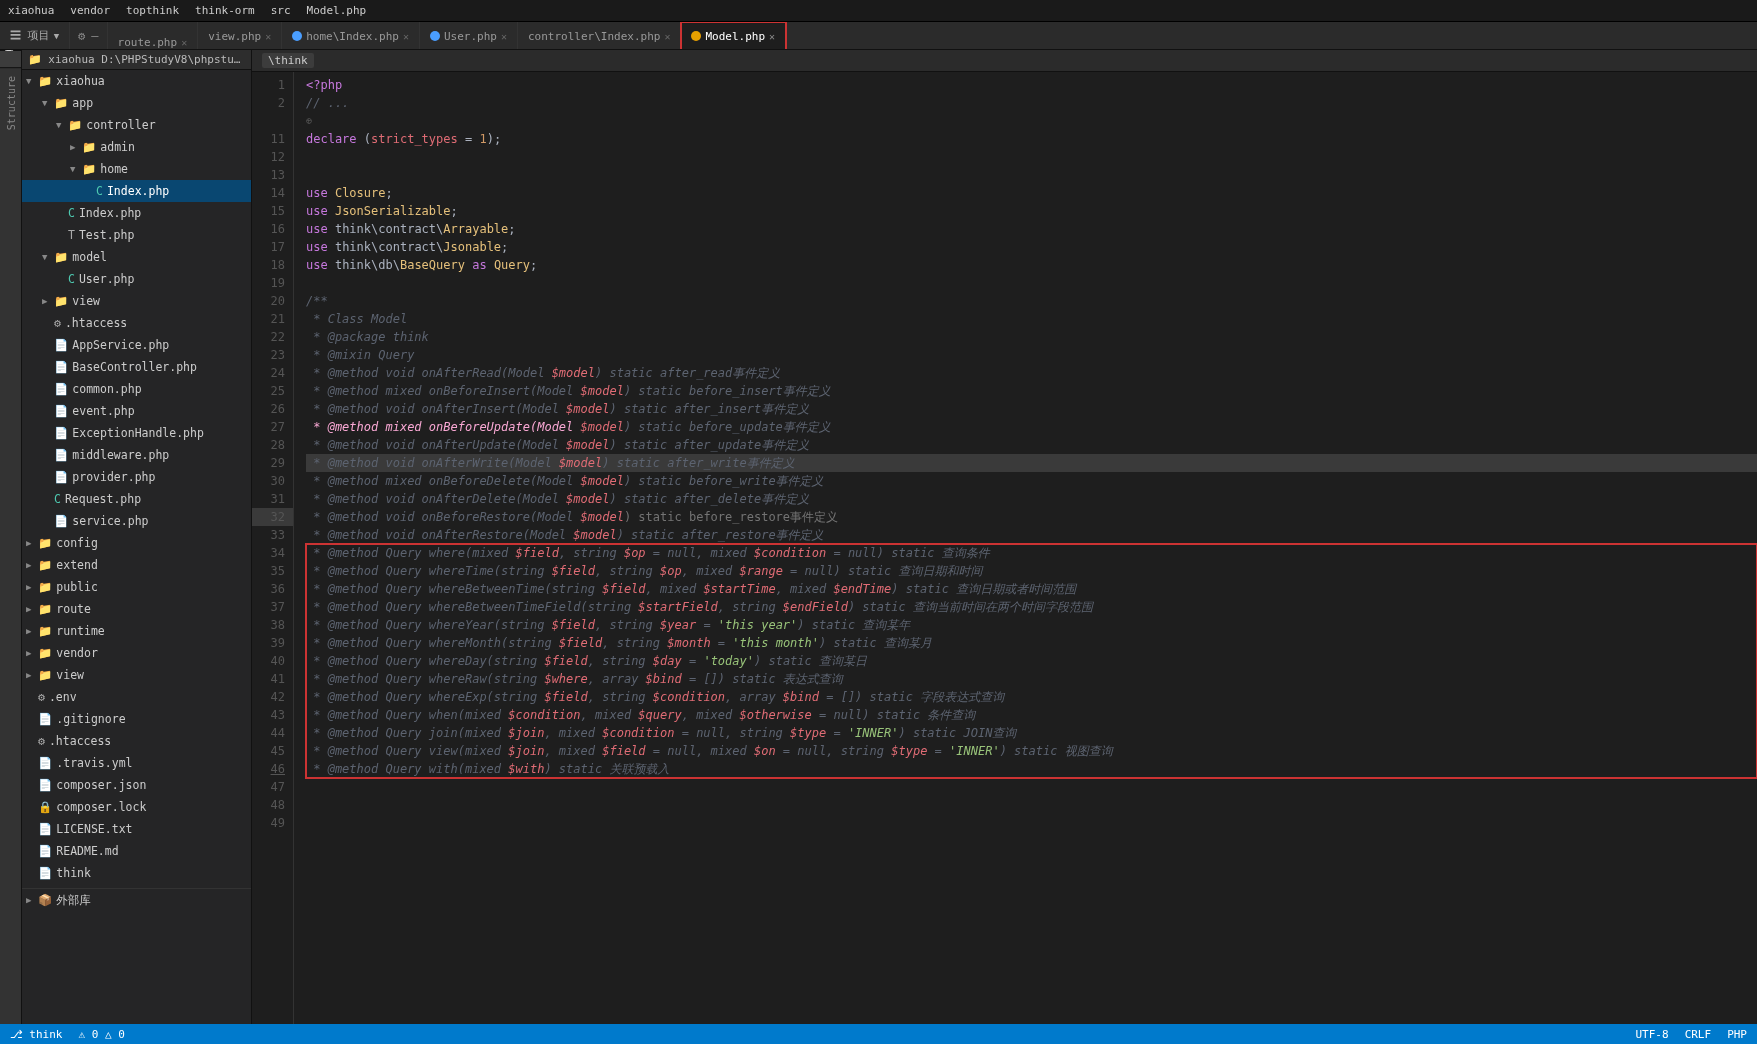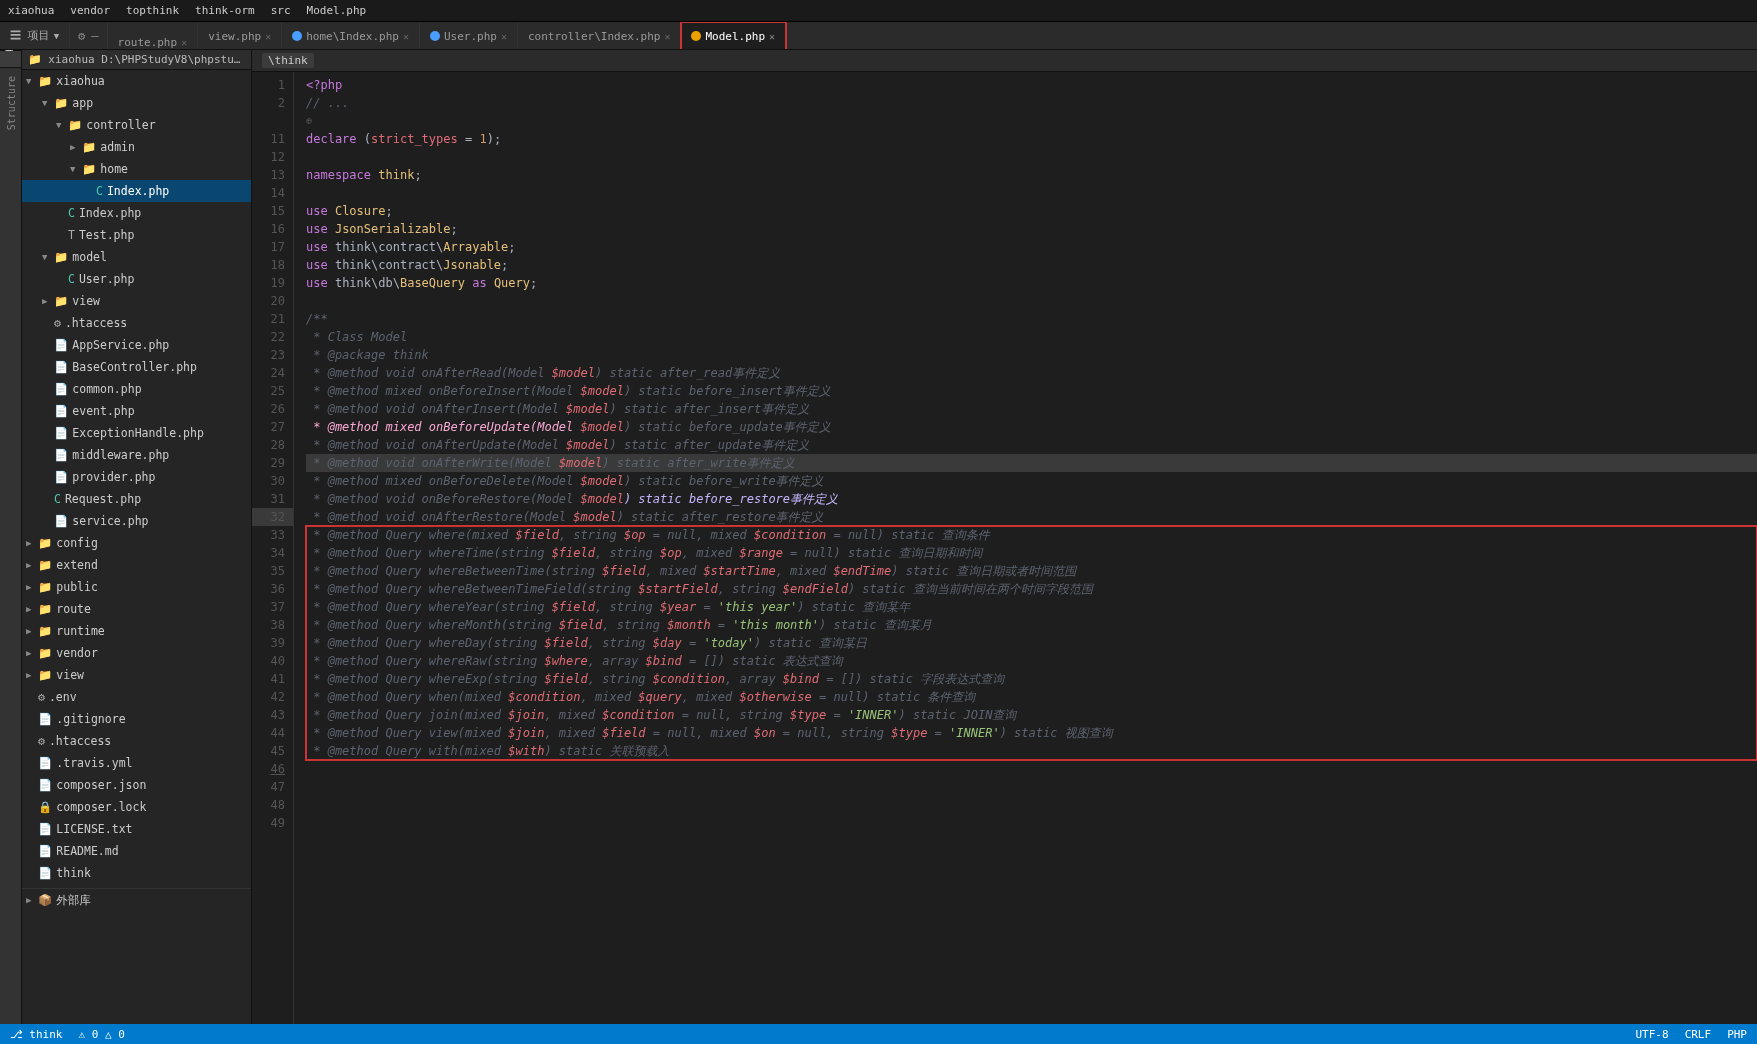--- a/index.html
+++ b/index.html
@@ -324,21 +324,20 @@
           <div style="white-space:pre; min-height:18px;"><span style="color:#c678dd;">&lt;?php</span></div>
 
           <div style="white-space:pre; min-height:18px;"><span style="color:#5c6370; font-style:italic;">// ...</span></div>
 
           <div style="white-space:pre; min-height:18px; display:flex; align-items:center;"><span style="color:#555; font-size:10px;">⊕</span></div>
 
           <div style="white-space:pre; min-height:18px;"><span style="color:#c678dd;">declare</span><span style="color:#abb2bf;"> (</span><span style="color:#e06c75;">strict_types</span><span style="color:#abb2bf;"> = </span><span style="color:#d19a66;">1</span><span style="color:#abb2bf;">);</span></div>
 
           <div style="white-space:pre; min-height:18px;"></div>
 
-          <div style="white-space:pre; min-height:18px;"><span style="color:#c678dd;">namespace</span><span style="color:#abb2bf;"> </span><span style="color:#e5c07b;">think</span><span style="color:#abb2bf;">;</span></div>
 
           <div style="white-space:pre; min-height:18px;"></div>
 
 
           <div style="white-space:pre; min-height:18px;"><span style="color:#c678dd;">use</span><span style="color:#abb2bf;"> </span><span style="color:#e5c07b;">Closure</span><span style="color:#abb2bf;">;</span></div>
 
           <div style="white-space:pre; min-height:18px;"><span style="color:#c678dd;">use</span><span style="color:#abb2bf;"> </span><span style="color:#e5c07b;">JsonSerializable</span><span style="color:#abb2bf;">;</span></div>
 
           <div style="white-space:pre; min-height:18px;"><span style="color:#c678dd;">use</span><span style="color:#abb2bf;"> think\contract\</span><span style="color:#e5c07b;">Arrayable</span><span style="color:#abb2bf;">;</span></div>
 
@@ -347,38 +346,40 @@
           <div style="white-space:pre; min-height:18px;"><span style="color:#c678dd;">use</span><span style="color:#abb2bf;"> think\db\</span><span style="color:#e5c07b;">BaseQuery</span><span style="color:#abb2bf;"> </span><span style="color:#c678dd;">as</span><span style="color:#abb2bf;"> </span><span style="color:#e5c07b;">Query</span><span style="color:#abb2bf;">;</span></div>
 
           <div style="white-space:pre; min-height:18px;"></div>
 
           <div style="white-space:pre; min-height:18px;"><span style="color:#5c6370; font-style:italic;">/**</span></div>
 
           <div style="white-space:pre; min-height:18px;"><span style="color:#5c6370; font-style:italic;"> * Class Model</span></div>
 
           <div style="white-space:pre; min-height:18px;"><span style="color:#5c6370; font-style:italic;"> * @package think</span></div>
 
+          <div style="white-space:pre; min-height:18px;"><span style="color:#5c6370; font-style:italic;"> * @mixin Query</span></div>
 
           <div style="white-space:pre; min-height:18px;"><span style="color:#5c6370; font-style:italic;"> * @method void onAfterRead(Model </span><span style="color:#e06c75; font-style:italic;">$model</span><span style="color:#5c6370; font-style:italic;">) static after_read事件定义</span></div>
 
           <div style="white-space:pre; min-height:18px;"><span style="color:#5c6370; font-style:italic;"> * @method mixed onBeforeInsert(Model </span><span style="color:#e06c75; font-style:italic;">$model</span><span style="color:#5c6370; font-style:italic;">) static before_insert事件定义</span></div>
 
           <div style="white-space:pre; min-height:18px;"><span style="color:#5c6370; font-style:italic;"> * @method void onAfterInsert(Model </span><span style="color:#e06c75; font-style:italic;">$model</span><span style="color:#5c6370; font-style:italic;">) static after_insert事件定义</span></div>
 
           <div style="white-space:pre; min-height:18px;"><span style="color:#f9a8d4; font-style:italic;"> * @method mixed onBeforeUpdate(Model </span><span style="color:#e06c75; font-style:italic;">$model</span><span style="color:#5c6370; font-style:italic;">) static before_update事件定义</span></div>
 
           <div style="white-space:pre; min-height:18px;"><span style="color:#5c6370; font-style:italic;"> * @method void onAfterUpdate(Model </span><span style="color:#e06c75; font-style:italic;">$model</span><span style="color:#5c6370; font-style:italic;">) static after_update事件定义</span></div>
 
 
           <div style="white-space:pre; min-height:18px; background:#3a3a3a;"><span style="color:#5c6370; font-style:italic;"> * @method void onAfterWrite(Model </span><span style="color:#e06c75; font-style:italic;">$model</span><span style="color:#5c6370; font-style:italic;">) static after_write事件定义</span></div>
 
           <div style="white-space:pre; min-height:18px;"><span style="color:#5c6370; font-style:italic;"> * @method mixed onBeforeDelete(Model </span><span style="color:#e06c75; font-style:italic;">$model</span><span style="color:#5c6370; font-style:italic;">) static before_write事件定义</span></div>
 
-
-          <div style="white-space:pre; min-height:18px;"><span style="color:#5c6370; font-style:italic;"> * @method void onBeforeRestore(Model </span><span style="color:#e06c75; font-style:italic;">$model</span><span style="color:#c4b5fd; font-style:italic;">) static before_restore事件定义</span></div>
+          <div style="white-space:pre; min-height:18px;"><span style="color:#5c6370; font-style:italic;"> * @method void onAfterDelete(Model </span><span style="color:#e06c75; font-style:italic;">$model</span><span style="color:#5c6370; font-style:italic;">) static after_delete事件定义</span></div>
+
+          <div style="white-space:pre; min-height:18px;"><span style="color:#5c6370; font-style:italic;"> * @method void onBeforeRestore(Model </span><span style="color:#e06c75; font-style:italic;">$model</span><span style="color:#737373; ">) static before_restore事件定义</span></div>
 
           <div style="white-space:pre; min-height:18px;"><span style="color:#5c6370; font-style:italic;"> * @method void onAfterRestore(Model </span><span style="color:#e06c75; font-style:italic;">$model</span><span style="color:#5c6370; font-style:italic;">) static after_restore事件定义</span></div>
 
           <div style="outline:2px solid #cc3333; outline-offset:-1px;">
 
             <div style="white-space:pre; min-height:18px;"><span style="color:#5c6370; font-style:italic;"> * @method Query where(mixed </span><span style="color:#e06c75; font-style:italic;">$field</span><span style="color:#5c6370; font-style:italic;">, string </span><span style="color:#e06c75; font-style:italic;">$op</span><span style="color:#5c6370; font-style:italic;"> = null, mixed </span><span style="color:#e06c75; font-style:italic;">$condition</span><span style="color:#5c6370; font-style:italic;"> = null) static 查询条件</span></div>
 
             <div style="white-space:pre; min-height:18px;"><span style="color:#5c6370; font-style:italic;"> * @method Query whereTime(string </span><span style="color:#e06c75; font-style:italic;">$field</span><span style="color:#5c6370; font-style:italic;">, string </span><span style="color:#e06c75; font-style:italic;">$op</span><span style="color:#5c6370; font-style:italic;">, mixed </span><span style="color:#e06c75; font-style:italic;">$range</span><span style="color:#5c6370; font-style:italic;"> = null) static 查询日期和时间</span></div>
 
             <div style="white-space:pre; min-height:18px;"><span style="color:#5c6370; font-style:italic;"> * @method Query whereBetweenTime(string </span><span style="color:#e06c75; font-style:italic;">$field</span><span style="color:#5c6370; font-style:italic;">, mixed </span><span style="color:#e06c75; font-style:italic;">$startTime</span><span style="color:#5c6370; font-style:italic;">, mixed </span><span style="color:#e06c75; font-style:italic;">$endTime</span><span style="color:#5c6370; font-style:italic;">) static 查询日期或者时间范围</span></div>

